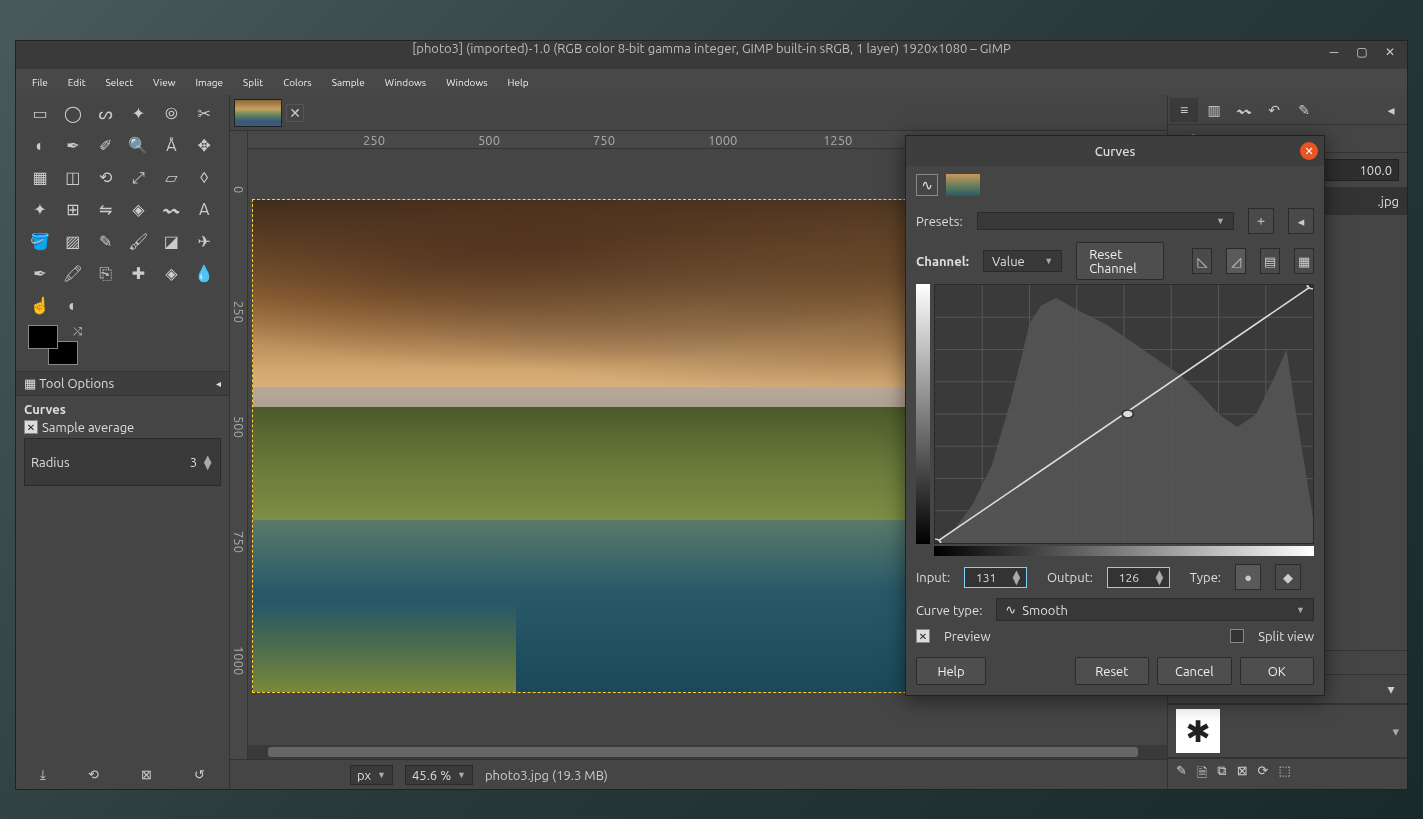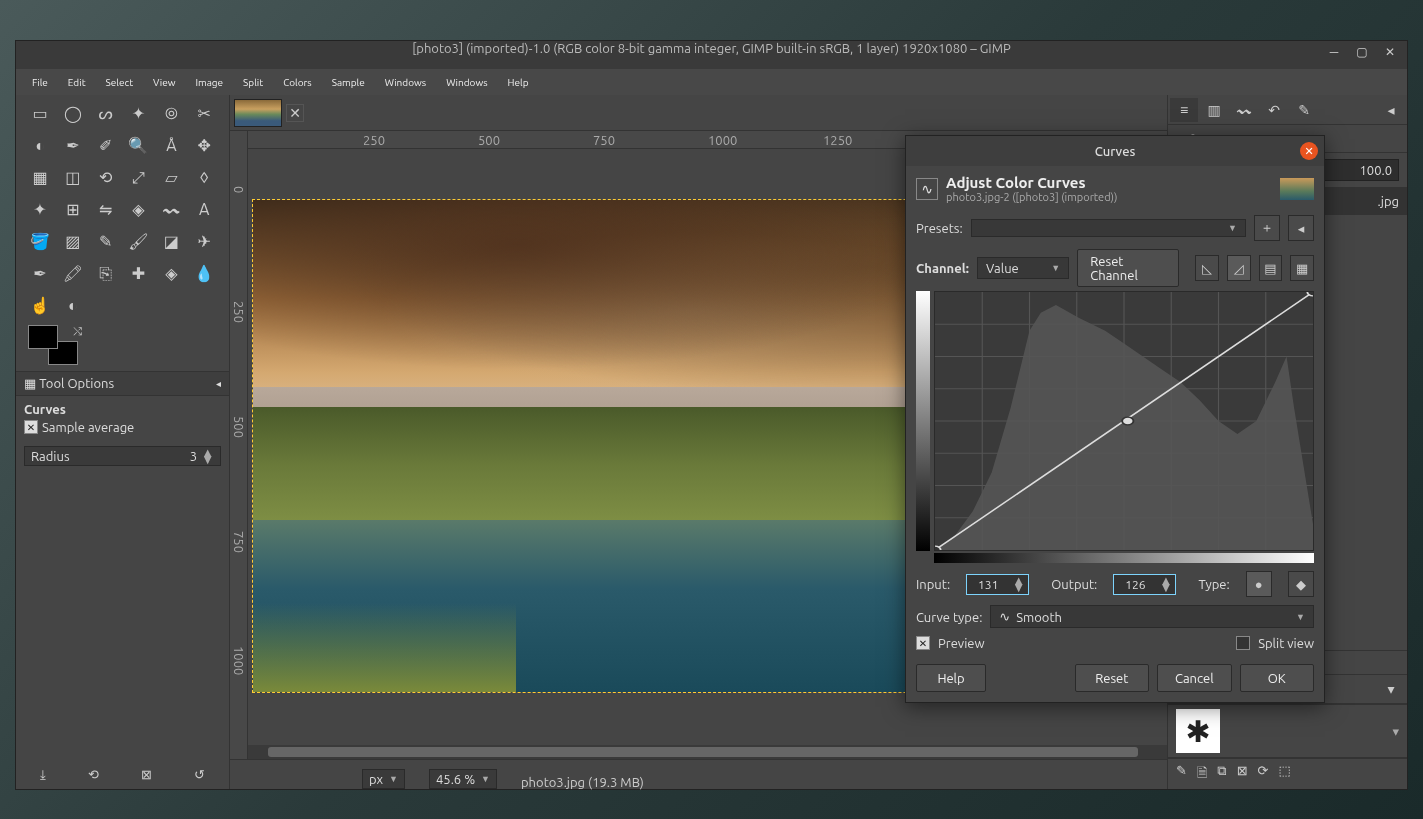--- a/index.html
+++ b/index.html
@@ -11,21 +11,21 @@
 .menubar { height: 26px; background: #484848; display: flex; align-items: center; padding: 0 8px; gap: 4px; }
 .menubar span { padding: 4px 8px; color: #eee; cursor: pointer; font-size: 10px; }
 .main-area { flex: 1; display: flex; background: #454545; min-height: 0;}
 .left-panel { width: 214px; background: #454545; display: flex; flex-direction: column; border-right: 1px solid #333; }
 .toolbox { padding: 4px 10px; display: grid; grid-template-columns: repeat(6, 1fr); gap: 4px; }
 .tool { width: 28px; height: 28px; display: flex; align-items: center; justify-content: center; color: #ccc; cursor: pointer; font-size: 16px; border-radius: 2px;}
 .tool-opts-header { background: #3e3e3e; padding: 4px 8px; font-size: 12px; color: #ddd; display:flex; justify-content:space-between; align-items:center; border: 1px solid #333; border-left:none; border-right:none;}
 .tool-opts-body { padding: 6px 8px; font-size: 12px; color: #ddd; }
 .checkrow { display: flex; align-items: center; gap: 4px; margin: 4px 0; }
 .checkbox { width: 14px; height: 14px; background: #ddd; border: 1px solid #888; display:inline-flex; align-items:center; justify-content:center; font-size:10px; color:#222;}
-.radius-row { display:flex; align-items:center; background:#3a3a3a; padding:2px 6px; margin-top:12px; border:1px solid #2a2a2a;}
+.radius-row { display:flex; align-items:center; background:#3a3a3a; padding:16px 6px; margin-top:4px; border:1px solid #2a2a2a;}
 .radius-row .val { margin-left:auto; }
 .spinner-arrows { display:flex; flex-direction:column; margin-left:4px; font-size:7px; line-height:7px; color:#aaa; cursor:pointer;}
 .left-bottom { margin-top:auto; padding:6px 10px; display:flex; gap:14px; justify-content:space-around; color:#ccc; font-size:16px;}
 .canvas-area { flex: 1; background: #454545; display: flex; flex-direction: column; min-width:0;}
 .image-tabs { height: 36px; display: flex; align-items: center; padding: 2px 4px; gap: 4px; border-bottom: 1px solid #333;}
 .image-thumb { width: 48px; height: 28px; background: linear-gradient(to bottom, #8a6a3a 0%, #c9a060 35%, #6a8a5a 55%, #3a5a7a 80%); border:1px solid #222;}
 .tab-close { width: 18px; height:18px; color:#ccc; display:flex; align-items:center; justify-content:center; font-size:14px; border:1px solid #555;}
 .canvas-rulers { flex:1; display:flex; min-height:0;}
 .vruler { width:18px; background:#484848; border-right:1px solid #333; position:relative; font-size:8px; color:#aaa;}
 .vruler div{ position:absolute; left:2px; writing-mode:vertical-rl;}
@@ -35,40 +35,40 @@
 .canvas-viewport { flex:1; background:#454545; position:relative; overflow:hidden;}
 .canvas-image { position:absolute; left:4px; top:50px; width:880px; height:494px; border:1px dashed #ffcc33; }
 .canvas-image .sky{position:absolute;inset:0;height:50%;background:linear-gradient(to bottom,#3a2a1a,#9a6a3a 40%,#d4a870 70%,#e8d0b0);}
 .canvas-image .cloud{position:absolute;top:0;left:0;right:0;height:45%;background:radial-gradient(ellipse at 30% 20%,rgba(80,50,30,0.9),transparent 50%),radial-gradient(ellipse at 70% 30%,rgba(100,70,40,0.8),transparent 60%),radial-gradient(ellipse at 50% 50%,rgba(200,170,130,0.6),transparent 50%);}
 .canvas-image .mountains{position:absolute;top:38%;left:0;right:0;height:18%;background:linear-gradient(to bottom,#b8a89a,#9a8a7a);}
 .canvas-image .trees{position:absolute;top:42%;left:0;right:0;height:30%;background:linear-gradient(to bottom,#4a5a2a,#6a7a3a 40%,#8a9a4a);}
 .canvas-image .water{position:absolute;bottom:0;left:0;right:0;height:35%;background:linear-gradient(to bottom,#5a7a6a,#2a5a6a 40%,#1a4a5a);}
 .canvas-image .grass{position:absolute;bottom:0;left:0;width:30%;height:18%;background:linear-gradient(to top,#7a8a3a,transparent);}
 .hscroll{height:14px;background:#3a3a3a;display:flex;align-items:center;}
 .hscroll .thumb{margin-left:20px;width:870px;height:10px;background:#666;border-radius:3px;}
-.statusbar { height: 30px; background: #454545; border-top: 1px solid #333; display: flex; align-items: flex-end; padding: 0 8px; gap: 24px; color:#ccc; font-size:13px;}
+.statusbar { height: 30px; background: #454545; border-top: 1px solid #333; display: flex; align-items: center; padding: 0 8px; gap: 12px; color:#ccc; font-size:13px;}
 .statusbar select, .statusbar .combo { background:#3a3a3a; color:#ddd; border:1px solid #2a2a2a; padding:2px 6px; font-size:12px;}
 .right-panel { width: 240px; background: #454545; border-left: 1px solid #333; display:flex; flex-direction:column;}
 .right-tabs { height:30px; display:flex; align-items:center; padding:2px; gap:2px; border-bottom:1px solid #333; }
 .right-tabs .t { width:28px; height:24px; display:flex; align-items:center; justify-content:center; color:#ccc; font-size:14px;}
 .right-tabs .t.active { background:#3a3a3a; }
 .right-field { padding:6px 8px; display:flex; align-items:center; gap:6px; border-bottom:1px solid #333;}
 .right-field input { flex:1; background:#2e2e2e; border:1px solid #222; color:#ddd; padding:3px 6px; text-align:right;}
 .right-bottom { margin-top:auto; padding:4px 8px; display:flex; gap:10px; color:#ccc; font-size:14px; border-top:1px solid #333;}
 
 .curves-dialog { position:absolute; top:135px; left:905px; width:420px; background:#454545; border:1px solid #222; box-shadow:0 4px 20px rgba(0,0,0,0.5); color:#ddd; display:flex; flex-direction:column;}
 .curves-title { height:30px; background:#3e3e3e; display:flex; align-items:center; justify-content:center; position:relative; font-weight:500;}
 .curves-title .close { position:absolute; right:6px; width:18px; height:18px; background:#e95420; border-radius:50%; display:flex; align-items:center; justify-content:center; color:#fff; font-size:11px; cursor:pointer;}
 .curves-header { display:flex; align-items:center; padding:8px 10px; gap:8px;}
 .curves-header .icon { width:22px; height:22px; border:1px solid #888; display:flex; align-items:center; justify-content:center; font-size:14px;}
 .curves-header .htxt { flex:1; }
 .curves-header .htxt .big { font-size:15px; font-weight:600; color:#eee;}
 .curves-header .htxt .small { font-size:11px; color:#aaa;}
 .curves-header .th { width:34px; height:22px; background:linear-gradient(to bottom,#c99a5a,#5a7a5a 60%,#2a5a6a);}
-.curves-row { display:flex; align-items:center; padding:4px 10px; gap:8px; font-size:13px;justify-content:space-between;}
+.curves-row { display:flex; align-items:center; padding:4px 10px; gap:14px; font-size:13px;}
 .curves-row label { color:#ddd; }
 .combo { background:#383838; border:1px solid #2a2a2a; padding:3px 8px; display:flex; align-items:center; gap:6px; color:#ddd; cursor:pointer;}
 .combo .caret { margin-left:auto; font-size:9px; color:#aaa;}
 .btn { background:#4e4e4e; border:1px solid #2a2a2a; padding:4px 12px; color:#eee; cursor:pointer; border-radius:2px;}
 .smallbtn { width:26px; height:26px; display:flex; align-items:center; justify-content:center; background:#4a4a4a; border:1px solid #2a2a2a; color:#ccc; cursor:pointer;}
 .curve-graph-wrap { display:flex; padding:0 10px; gap:4px;}
 .vgrad { width:14px; background:linear-gradient(to bottom,#fff,#000);}
 .curve-graph { flex:1; height:260px; background:#3a3a3a; position:relative; border:1px solid #2a2a2a;}
 .curve-graph svg { position:absolute; inset:0; width:100%; height:100%;}
 .hgrad { height:10px; margin:2px 10px 4px 28px; background:linear-gradient(to right,#000,#fff);}
@@ -283,24 +283,20 @@
   </div>
 </div>
 
 <div class="curves-dialog">
   <div class="curves-title">
     <span>Curves</span>
     <div class="close">✕</div>
   </div>
   <div class="curves-header">
     <div class="icon">∿</div>
-    <div class="htxt">
-      <div class="big">Adjust Color Curves</div>
-      <div class="small">photo3.jpg-2 ([photo3] (imported))</div>
-    </div>
     <div class="th"></div>
   </div>
   <div class="curves-row">
     <label>Presets:</label>
     <div class="combo" style="flex:1">
         <span></span>
         <span class="caret">▼</span>
       </div>
     <div class="smallbtn">＋</div>
     <div class="smallbtn">◂</div>

